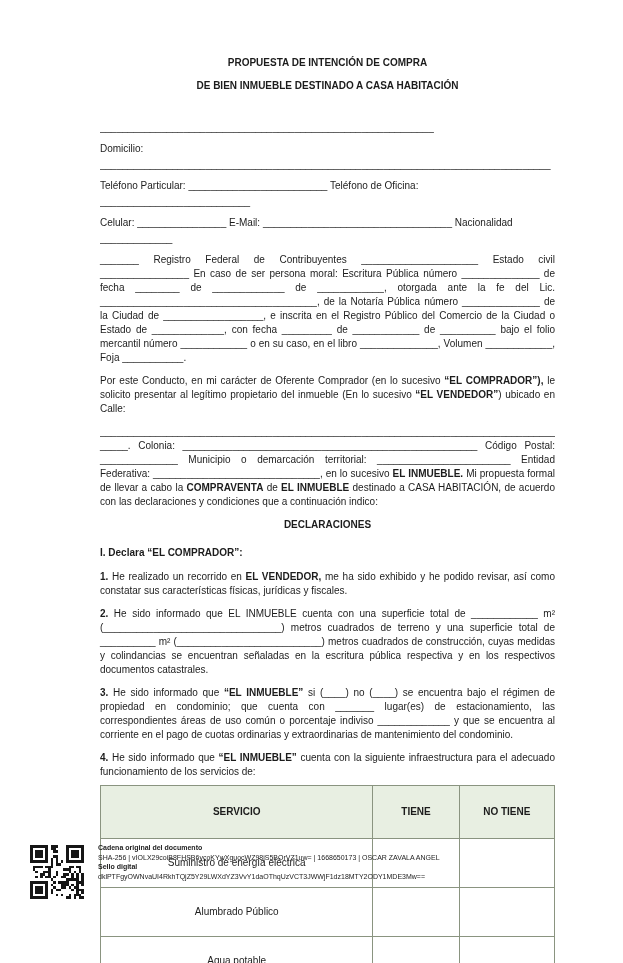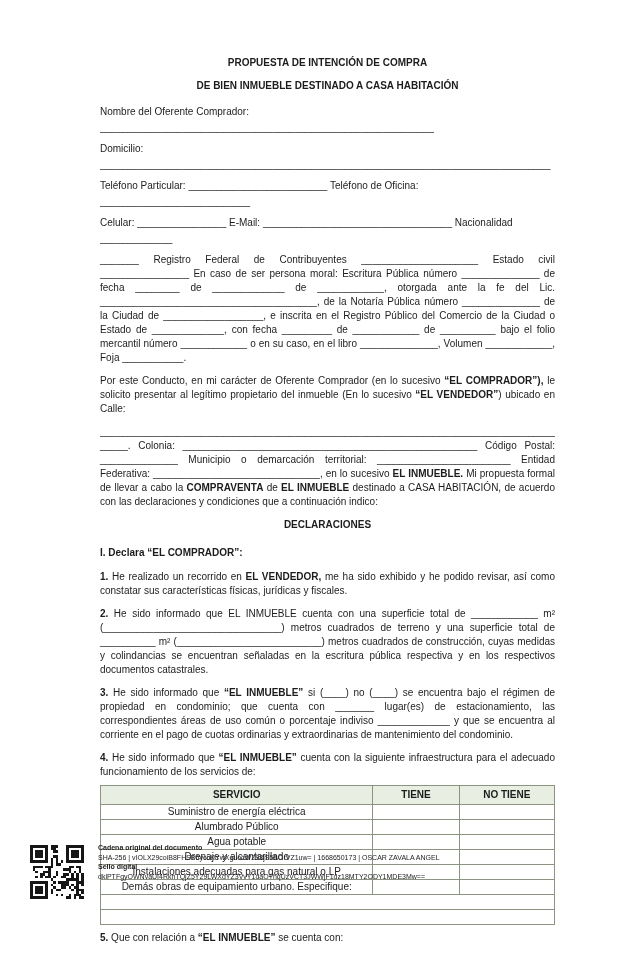--- a/index.html
+++ b/index.html
@@ -30,21 +30,21 @@
   .street{ margin-bottom:0; }
 
   table.services{
     border-collapse:collapse;
     width:100%;
     margin:3px 0 6px 0;
     font-size:10px;
   }
   table.services th, table.services td{
     border:1px solid var(--tbl-border,#8a9480);
-    padding:1px 5px;
+    padding:18px 5px;
     line-height:12px;
     height:12px;
   }
   table.services th{
     background:var(--tbl-hdr,#e8efe2);
     font-weight:bold;text-align:center;
     height:16px;
   }
   td.svc{ text-align:center; }
   td.chk{ }
@@ -62,24 +62,23 @@
   .f-bold{ font-weight:bold; }
   .f-val{ word-break:break-all; }
 </style>
 </head>
 <body>
 
 <div class="page">
   <div class="content">
 
     <div class="title">PROPUESTA DE INTENCIÓN DE COMPRA</div>
-    <div class="title" style="margin-bottom:12px">DE BIEN INMUEBLE DESTINADO A CASA HABITACIÓN</div>
+    <div class="title" style="margin-bottom:28px">DE BIEN INMUEBLE DESTINADO A CASA HABITACIÓN</div>
 
     <div class="field">
-      <div class="label">Nombre del Oferente Comprador:</div>
       <div class="uline">____________________________________________________________</div>
     </div>
 
     <div class="field">
       <div class="label">Domicilio:</div>
       <div class="uline">_________________________________________________________________________________</div>
     </div>
 
     <div class="label" style="margin-bottom:2px">Teléfono Particular: _________________________ Teléfono de Oficina:</div>
     <div class="uline">___________________________</div>

